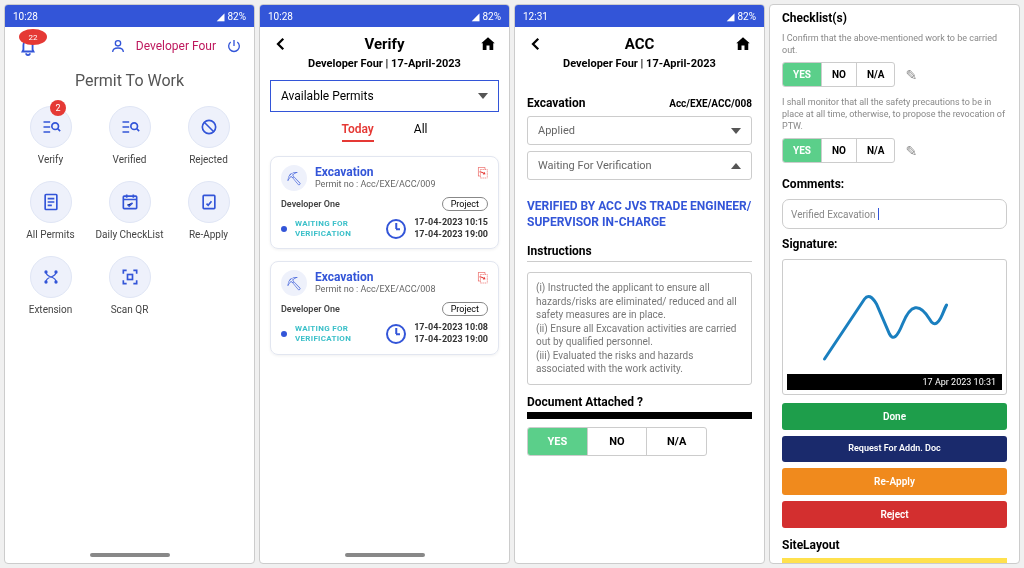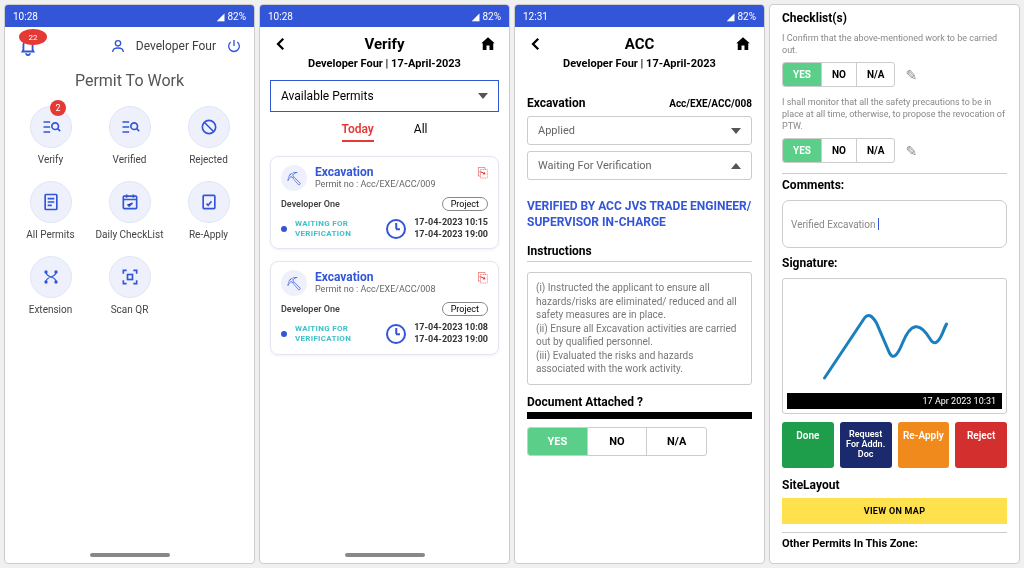--- a/index.html
+++ b/index.html
@@ -6,21 +6,21 @@
   body { background: #f0f0f0; display: flex; gap: 4px; padding: 4px; width: 1024px; height: 568px; }
   .phone { flex: 1; background: #fff; border: 1px solid #ccc; border-radius: 4px; overflow: hidden; display: flex; flex-direction: column; font-size: 11px; }
 
   .statusbar { background: #3355d8; color: #fff; height: 22px; display: flex; justify-content: space-between; align-items: center; padding: 0 8px; font-size: 10px; }
   .statusbar .sr { display: flex; gap: 3px; align-items: center; }
 
   
   .s1-header { display: flex; justify-content: space-between; align-items: center; padding: 8px 12px; }
   .bell-wrap { position: relative; color: #3355d8; }
   .badge { position: absolute; top: -6px; right: -8px; background: #e53935; color: #fff; border-radius: 50%; font-size: 8px; width: 28px; height: 16px; display: flex; align-items: center; justify-content: center; }
-  .s1-header .right { display: flex; align-items: center; gap: 10px; color: #404040; font-size: 12px; }
+  .s1-header .right { display: flex; align-items: center; gap: 10px; color: #be185d; font-size: 12px; }
   .s1-title { text-align: center; font-size: 16px; color: #555; padding: 6px 0 16px; }
   .grid { display: grid; grid-template-columns: repeat(3, 1fr); gap: 16px 4px; padding: 0 8px; }
   .grid-item { display: flex; flex-direction: column; align-items: center; gap: 6px; position: relative; }
   .grid-icon { width: 42px; height: 42px; border-radius: 50%; background: #eef1fb; display: flex; align-items: center; justify-content: center; color: #3355d8; font-size: 18px; border: 1px solid #e0e6f5; }
   .grid-item .lbl { font-size: 10px; color: #444; }
   .grid-badge { position: absolute; top: -6px; right: 22px; background: #e53935; color: #fff; border-radius: 50%; width: 16px; height: 16px; font-size: 9px; display: flex; align-items: center; justify-content: center; }
   .homebar { margin-top: auto; height: 4px; width: 80px; background: #888; border-radius: 2px; align-self: center; margin-bottom: 6px; }
 
   
   .s2-header { display: flex; align-items: center; justify-content: space-between; padding: 8px 12px 2px; }
@@ -74,21 +74,21 @@
   .ynrow2 .opt { padding: 6px 10px; font-size: 10px; font-weight: 700; border-right: 1px solid #ccc; }
   .ynrow2 .opt:last-child { border-right: none; }
   .ynrow2 .opt.sel { background: #5bcf8a; color: #fff; }
   .ynrow2 .note { margin-left: 10px; color: #888; font-size: 14px; }
   .divider { height: 1px; background: #ccc; margin: 4px 0; }
   .comment-box { border: 1px solid #ccc; border-radius: 7px; padding: 8px; font-size: 10px; color: #888; margin-top: 4px; height: 48px; display: flex; align-items: center; }
   .comment-box .cursor { display: inline-block; width: 1px; height: 12px; background: #3355d8; margin-left: 2px; }
   .sig-box { border: 1px solid #ccc; border-radius: 3px; margin-top: 4px; padding: 4px; }
   .sig-canvas { height: 110px; position: relative; background: #fff; overflow: hidden; }
   .sig-footer { background: #000; color: #fff; text-align: right; font-size: 9px; padding: 3px 6px; }
-  .btn-row { display: grid; grid-template-columns: 1fr 1fr 1fr 1fr; gap: 6px; margin-top: 8px; }
+  .btn-row { display: grid; grid-template-columns: 1fr; gap: 6px; margin-top: 8px; }
   .btn { padding: 8px 4px; border-radius: 3px; color: #fff; font-size: 10px; font-weight: 600; text-align: center; }
   .btn.green { background: #1e9e4b; }
   .btn.navy { background: #1a2a6c; font-size: 9px; line-height: 1.1; }
   .btn.orange { background: #f08a1d; }
   .btn.red { background: #d32f2f; }
   .sitelayout { font-weight: 700; font-size: 12px; margin-top: 10px; }
   .mapbtn { background: #ffe14d; text-align: center; font-size: 9px; font-weight: 700; padding: 8px; margin-top: 6px; letter-spacing: 0.3px; }
   .otherperm { font-weight: 700; font-size: 11px; margin-top: 8px; border-top: 1px solid #ccc; padding-top: 4px; }
 
   svg { display: block; }

